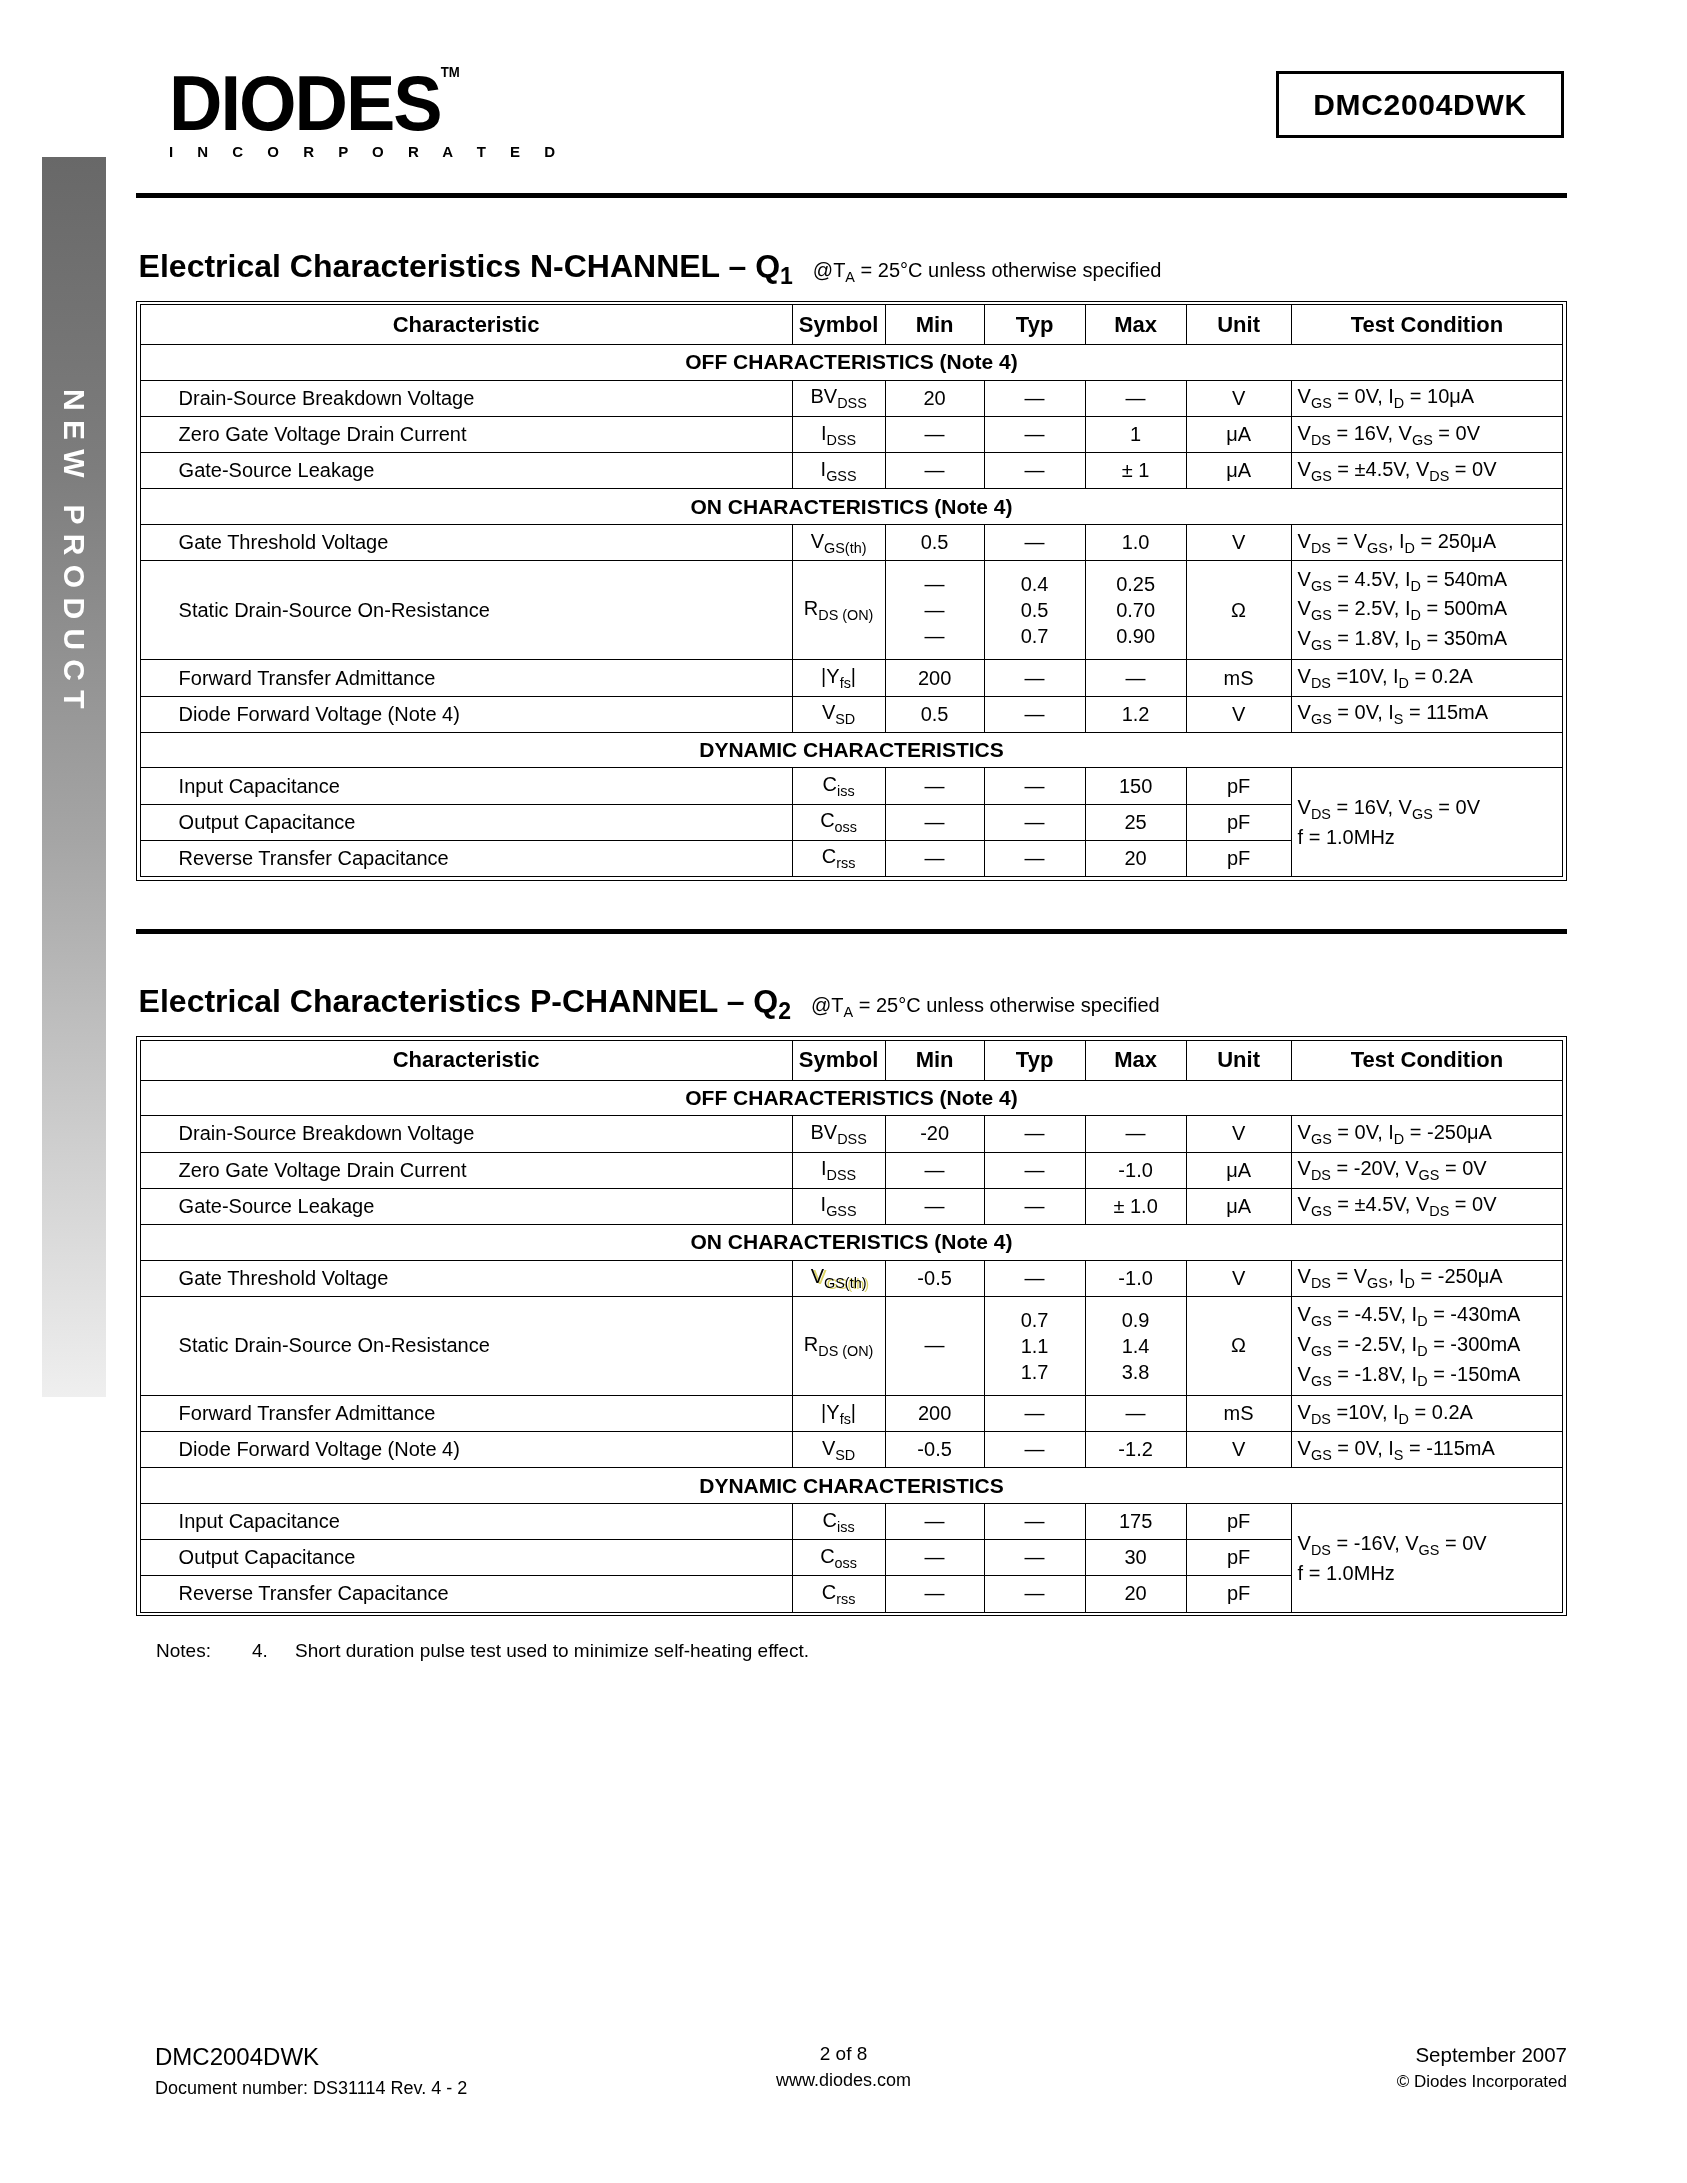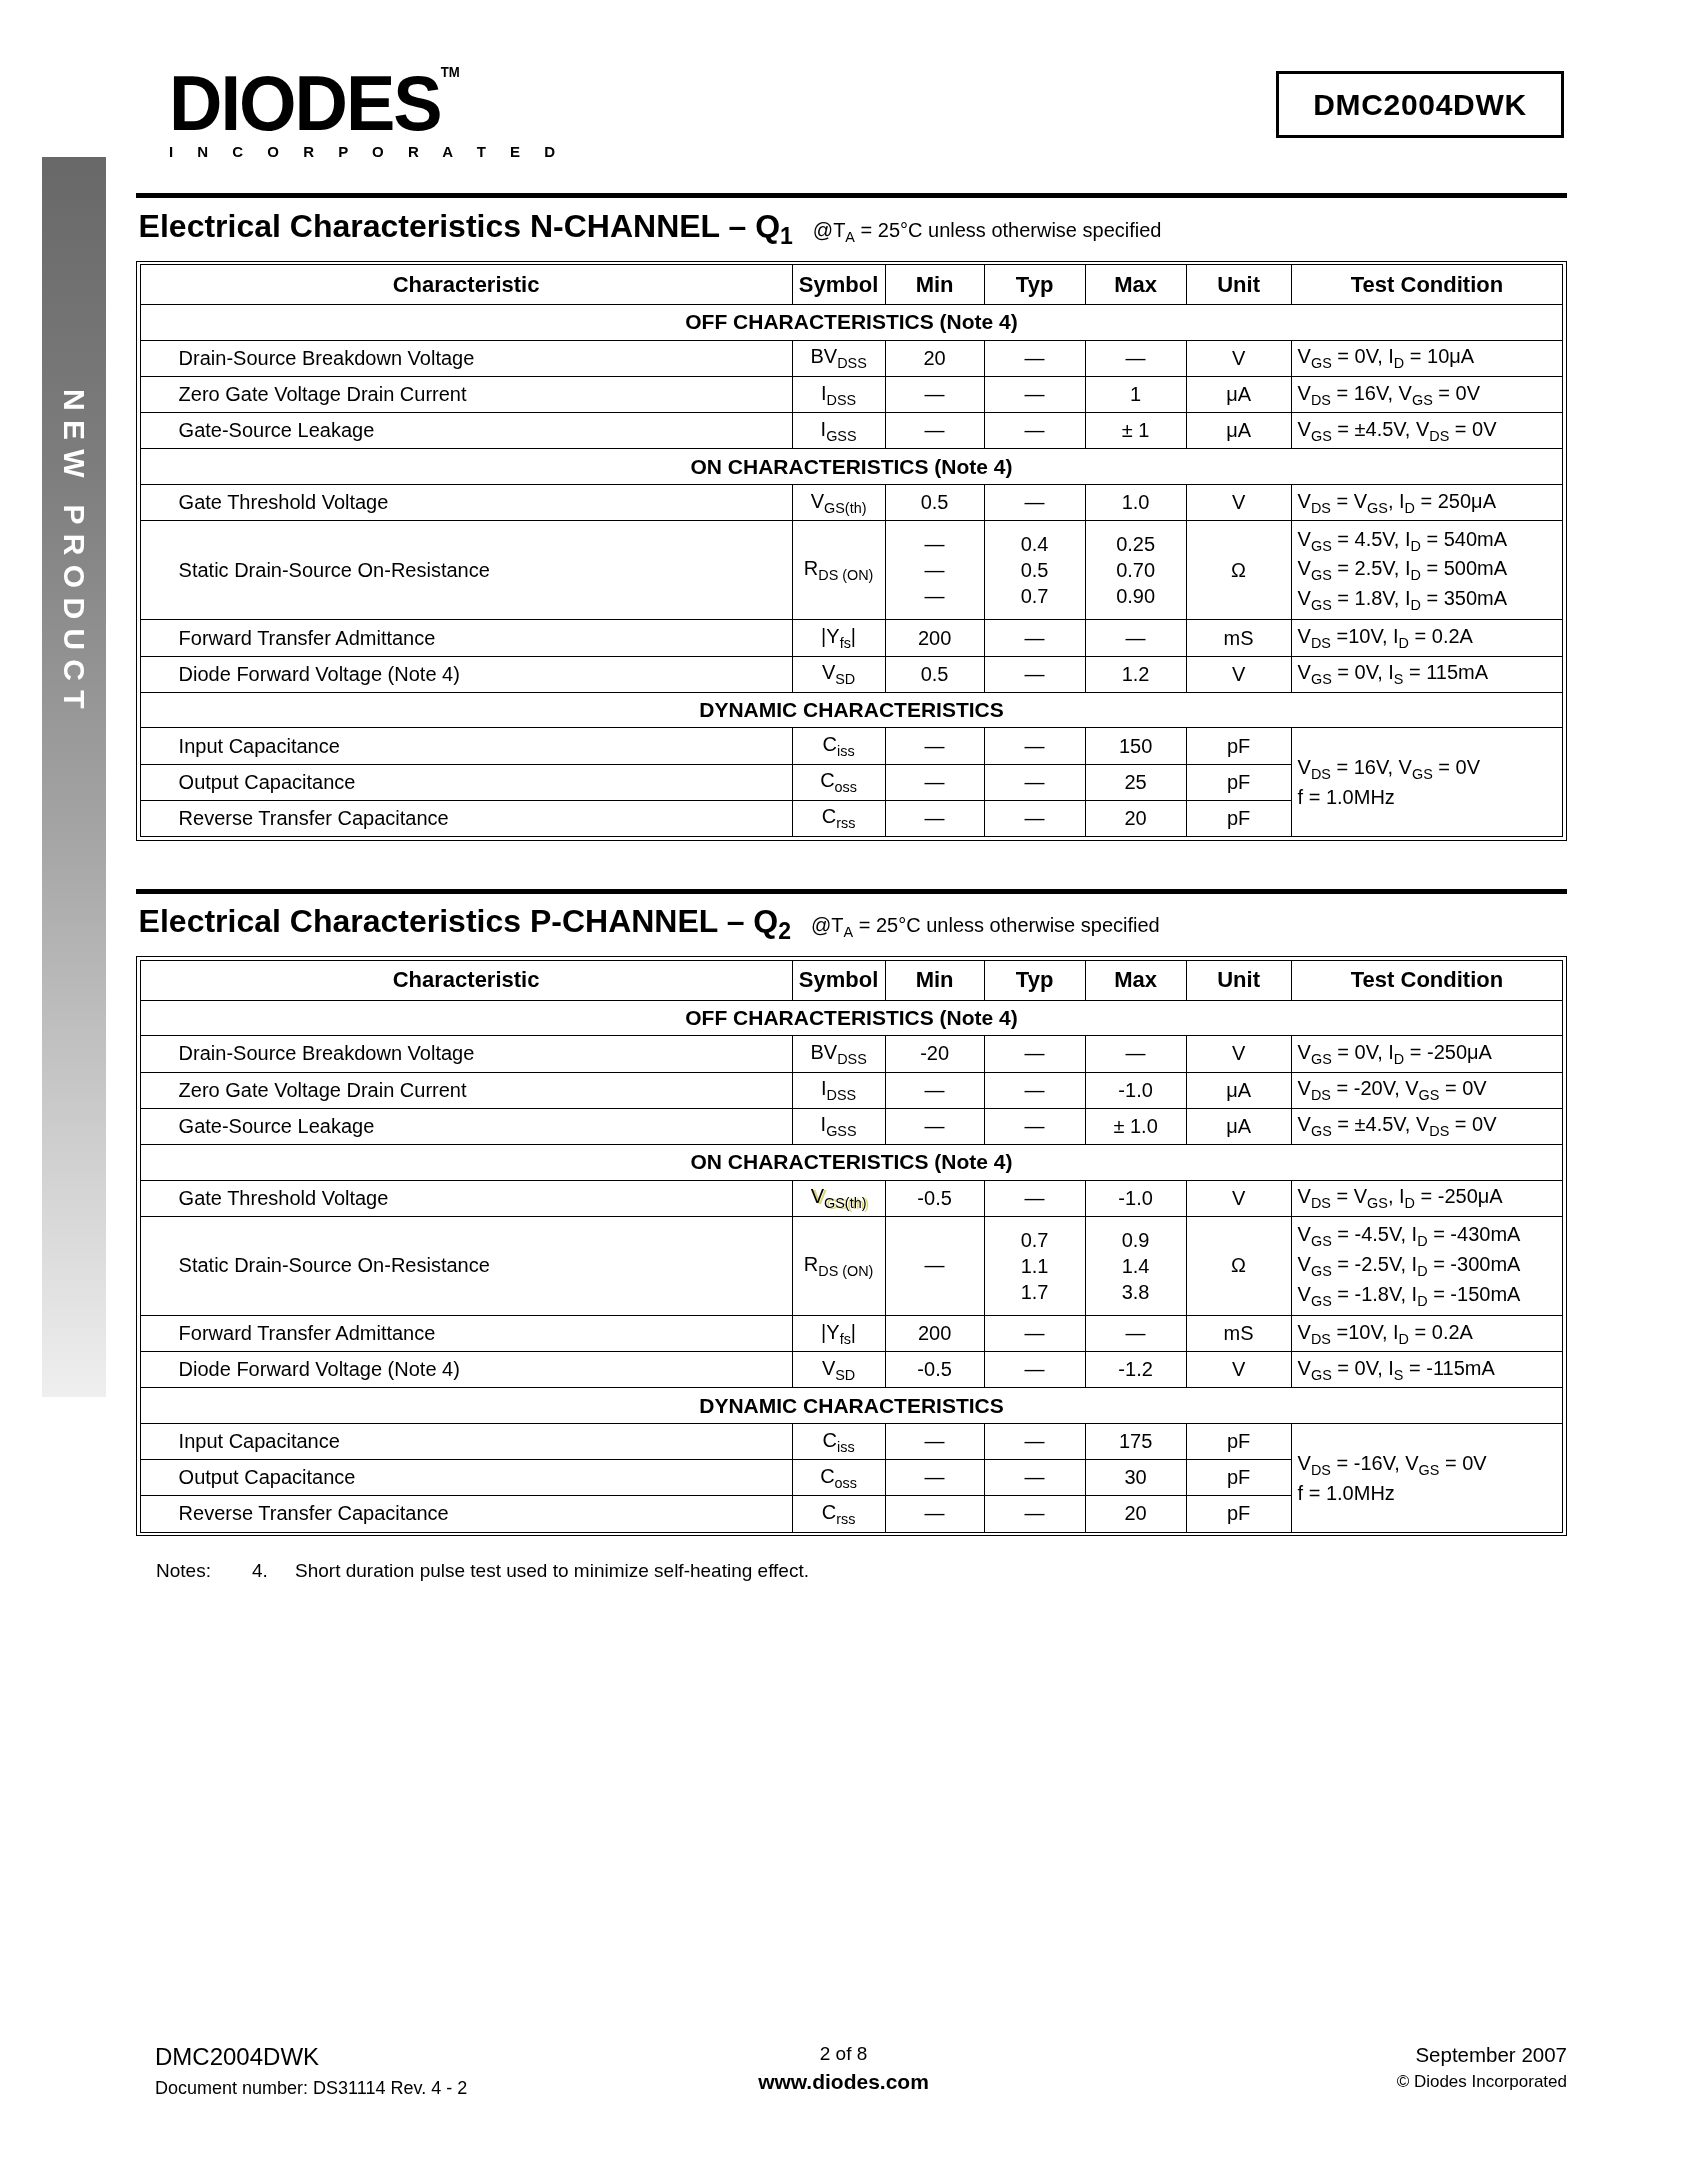--- a/index.html
+++ b/index.html
@@ -38,21 +38,21 @@
     font-size:30px;font-weight:bold;letter-spacing:0.7px;
   }
 
   
   .main{position:absolute;left:136px;top:193px;width:1431px;}
 
   .tsection{margin:0;}
   .tsection + .tsection{margin-top:48px;border-radius:10px;}
   .rule{height:5.3px;background:#000;}
   .title-row{display:flex;align-items:baseline;gap:20px;margin:9.3px 0 10.6px 2.6px;}
-  .title-main{font-size:32px;font-weight:bold;white-space:nowrap;}
+  .title-main{font-size:32px;font-weight:bold;white-space:nowrap;margin-top:40px;}
   .title-main sub{font-size:0.72em;}
   .title-sub{font-size:20px;font-weight:normal;white-space:nowrap;}
 
   .tablebox{border:1.3px solid #000;padding:2.6px;}
   table{width:100%;border-collapse:collapse;table-layout:fixed;}
   th,td{border:1.3px solid #000;box-sizing:border-box;vertical-align:middle;}
   th{
     font-size:22px;font-weight:bold;text-align:center;
     height:40px;padding:2.6px 5.3px;
   }
@@ -70,21 +70,21 @@
   .notes .n-label{width:96px;}
   .notes .n-num{width:43px;}
 
   
   .footer{position:absolute;left:0;top:2043px;width:1687px;height:73px;}
   .f-left{position:absolute;left:155px;top:0;}
   .f-left .f-part{font-size:24px;}
   .f-left .f-doc{font-size:18px;margin-top:6.6px;}
   .f-center{position:absolute;left:0;width:1687px;top:0;text-align:center;}
   .f-center .f-page{font-size:19px;}
-  .f-center .f-site{font-size:21px;font-weight:bold;margin-top:5.3px;}
+  .f-center .f-site{font-size:18px;font-weight:normal;margin-top:5.3px;}
   .f-right{position:absolute;right:120px;top:0;text-align:right;}
   .f-right .f-date{font-size:20.5px;}
   .f-right .f-copy{font-size:17px;margin-top:5.3px;}
 </style>
 </head>
 <body>
 
 <div class="side-banner">
   <span class="vtext">NEW PRODUCT</span>
 </div>

